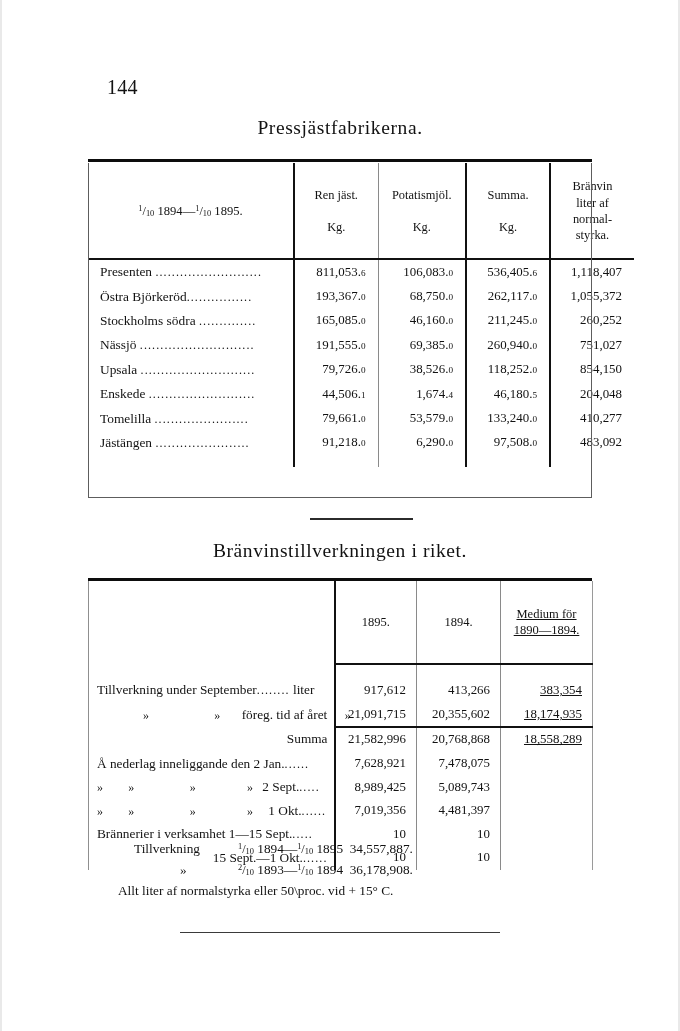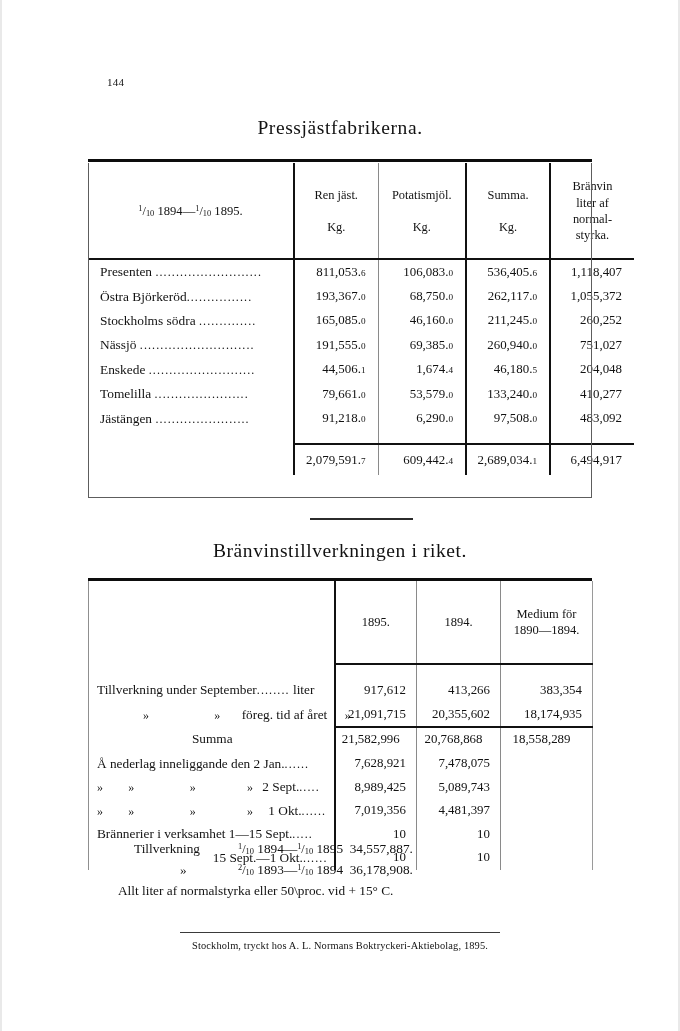--- a/index.html
+++ b/index.html
@@ -20,21 +20,21 @@
     position: absolute;
     inset: 0;
     padding: 0;
   }
 
   
   .folio {
     position: absolute;
     left: 107px;
     top: 76px;
-    font-size: 11px;
+    font-size: 20px;
     letter-spacing: 0.3px;
   }
 
   
   .sect-title {
     position: absolute;
     width: 100%;
     text-align: center;
     font-size: 19.5px;
     letter-spacing: 0.6px;
@@ -150,21 +150,21 @@
     font-size: 12.6px;
   }
   .t2 td { padding: 0; vertical-align: middle; }
 
   .d-label { width: 246px; }
   .d-1895  { width: 82px; }
   .d-1894  { width: 84px; }
   .d-med   { width: 92px; }
 
   .edgeL { border-left: 1px solid #8f8f8f; }
-  .edgeR { border-right: 1px solid #9a9a9a; }
+  .edgeR { border-right: 1px solid #9a9a9a; text-decoration: underline; }
 
   .h2cell {
     text-align: center;
     font-size: 12.5px;
     line-height: 1.3;
     height: 74px;
     padding: 4px !important;
   }
   .h2under { border-bottom: 2px solid #111; }
 
@@ -175,21 +175,21 @@
   }
   .lab-r { text-align: right; padding-right: 6px !important; }
   .num2 {
     text-align: right;
     padding-right: 10px !important;
     font-size: 12.9px;
     white-space: nowrap;
   }
   .r2 td { height: 23.6px; }
   .r2first td { padding-top: 14px !important; }
-  .topline td { border-top: 2px solid #111; text-align: center; }
+  .topline td { border-top: 2px solid #111; }
 
   .dit { font-size: 12px; }
 
   
   .foot {
     position: absolute;
     left: 0;
     width: 680px;
     font-size: 13.3px;
     white-space: nowrap;
@@ -301,20 +301,27 @@
           <td class="numcell vthick">260,252</td>
         </tr>
         <tr class="datarow">
           <td class="rowname"><span>Nässjö</span> <span class="leaders">............................</span></td>
           <td class="numcell vthick"><span>191,555</span>.<span class="dec">0</span></td>
           <td class="numcell vthin"><span>69,385</span>.<span class="dec">0</span></td>
           <td class="numcell vthick"><span>260,940</span>.<span class="dec">0</span></td>
           <td class="numcell vthick">751,027</td>
         </tr>
         <tr class="datarow">
+          <td class="rowname"><span>Upsala</span> <span class="leaders">............................</span></td>
+          <td class="numcell vthick"><span>79,726</span>.<span class="dec">0</span></td>
+          <td class="numcell vthin"><span>38,526</span>.<span class="dec">0</span></td>
+          <td class="numcell vthick"><span>118,252</span>.<span class="dec">0</span></td>
+          <td class="numcell vthick">854,150</td>
+        </tr>
+        <tr class="datarow">
           <td class="rowname"><span>Enskede</span> <span class="leaders">..........................</span></td>
           <td class="numcell vthick"><span>44,506</span>.<span class="dec">1</span></td>
           <td class="numcell vthin"><span>1,674</span>.<span class="dec">4</span></td>
           <td class="numcell vthick"><span>46,180</span>.<span class="dec">5</span></td>
           <td class="numcell vthick">204,048</td>
         </tr>
         <tr class="datarow">
           <td class="rowname"><span>Tomelilla</span> <span class="leaders">.......................</span></td>
           <td class="numcell vthick"><span>79,661</span>.<span class="dec">0</span></td>
           <td class="numcell vthin"><span>53,579</span>.<span class="dec">0</span></td>
@@ -330,27 +337,20 @@
         </tr>
 
         <tr>
           <td class="sum-pad"></td>
           <td class="sum-pad vthick"></td>
           <td class="sum-pad vthin"></td>
           <td class="sum-pad vthick"></td>
           <td class="sum-pad vthick"></td>
         </tr>
 
-        <tr class="sumrow">
-          <td style="border-top:none;"></td>
-          <td class="numcell vthick"><span>2,079,591</span>.<span class="dec">7</span></td>
-          <td class="numcell vthin"><span>609,442</span>.<span class="dec">4</span></td>
-          <td class="numcell vthick"><span>2,689,034</span>.<span class="dec">1</span></td>
-          <td class="numcell vthick">6,494,917</td>
-        </tr>
       </tbody>
     </table>
   </div>
   <div class="t1box" style="pointer-events:none;"></div>
 
   <div class="ornament"></div>
 
   <div class="sect-title" id="title2">Bränvinstillverkningen i riket.</div>
 
   <div class="t2rule"></div>
@@ -458,15 +458,14 @@
 
   <div class="foot" id="foot2">
     <span class="fcol1" style="padding-left:46px;box-sizing:border-box;">»</span><span class="frac"><sup>2</sup><span class="sl">/</span><sub>10</sub></span>
     <span>1893—</span><span class="frac"><sup>1</sup><span class="sl">/</span><sub>10</sub></span>
     <span>1894</span>&nbsp;&nbsp;<span>36,178,908.</span>
   </div>
 
   <div class="foot" id="foot3" style="left:118px;">Allt liter af normalstyrka eller 50\proc. vid + 15° C.</div>
 
   <div class="imprint-rule"></div>
-  <div class="imprint">Stockholm, tryckt hos A. L. Normans Boktryckeri-Aktiebolag, 1895.</div>
 
 </div>
 
 </body></html>

